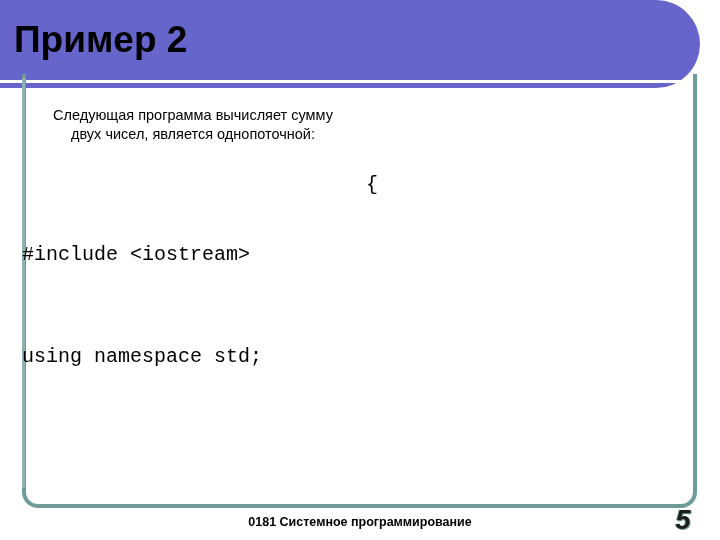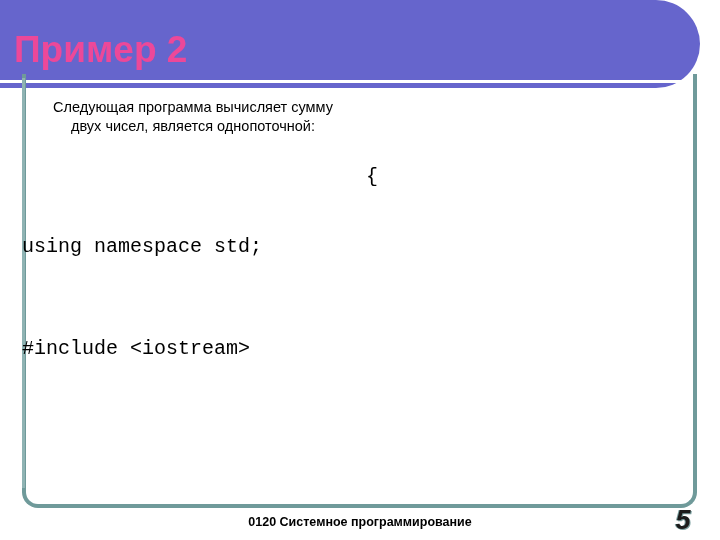--- a/index.html
+++ b/index.html
@@ -31,24 +31,24 @@
     position: absolute;
     left: 0;
     top: 80px;
     width: 688px;
     height: 3px;
     background: #ffffff;
   }
   #header-title {
     position: absolute;
     left: 14px;
-    top: 28px;
+    top: 18px;
     font-size: 37px;
     font-weight: bold;
-    color: #ec4899;
+    color: #000000;
     letter-spacing: 0px;
     line-height: 44px;
     white-space: nowrap;
   }
 
   
   #content-frame {
     position: absolute;
     left: 22px;
     top: 74px;
@@ -68,21 +68,21 @@
     top: 78px;
     width: 3px;
     height: 410px;
     background: #8fb3b3;
   }
 
   
   #body-columns {
     position: absolute;
     left: 0;
-    top: 92px;
+    top: 100px;
     width: 573px;
     height: 400px;
     padding-left: 36px;
   }
 
   .column {
     position: absolute;
     top: 0;
   }
   #left-column  { left: 18px;  width: 342px; }
@@ -152,22 +152,22 @@
   <div id="header-title">Пример 2</div>
 
   <div id="content-frame"></div>
   <div id="frame-left-light"></div>
 
   <div id="body-columns">
 
     <div class="column" id="left-column">
       <div id="intro-text">Следующая программа вычисляет сумму двух чисел, является однопоточной:</div>
       <div class="code-block" id="left-code">
+        <div class="code-line">#include &lt;iostream&gt;</div>
         <div class="code-line">using namespace std;</div>
-        <div class="code-line">#include &lt;iostream&gt;</div>
         <div class="code-line blank"></div>
         <div class="code-line">int sum(int a, int b)</div>
         
         
         
       </div>
     </div>
 
     <div class="column" id="right-column">
       <div class="code-block" id="right-code">
@@ -178,17 +178,17 @@
         
         
         
         
         
       </div>
     </div>
 
   </div>
 
-  <div id="footer-text">0120 Системное программирование</div>
+  <div id="footer-text">0181 Системное программирование</div>
 
   <div id="page-number">5</div>
 
 </div>
 
 </body></html>

